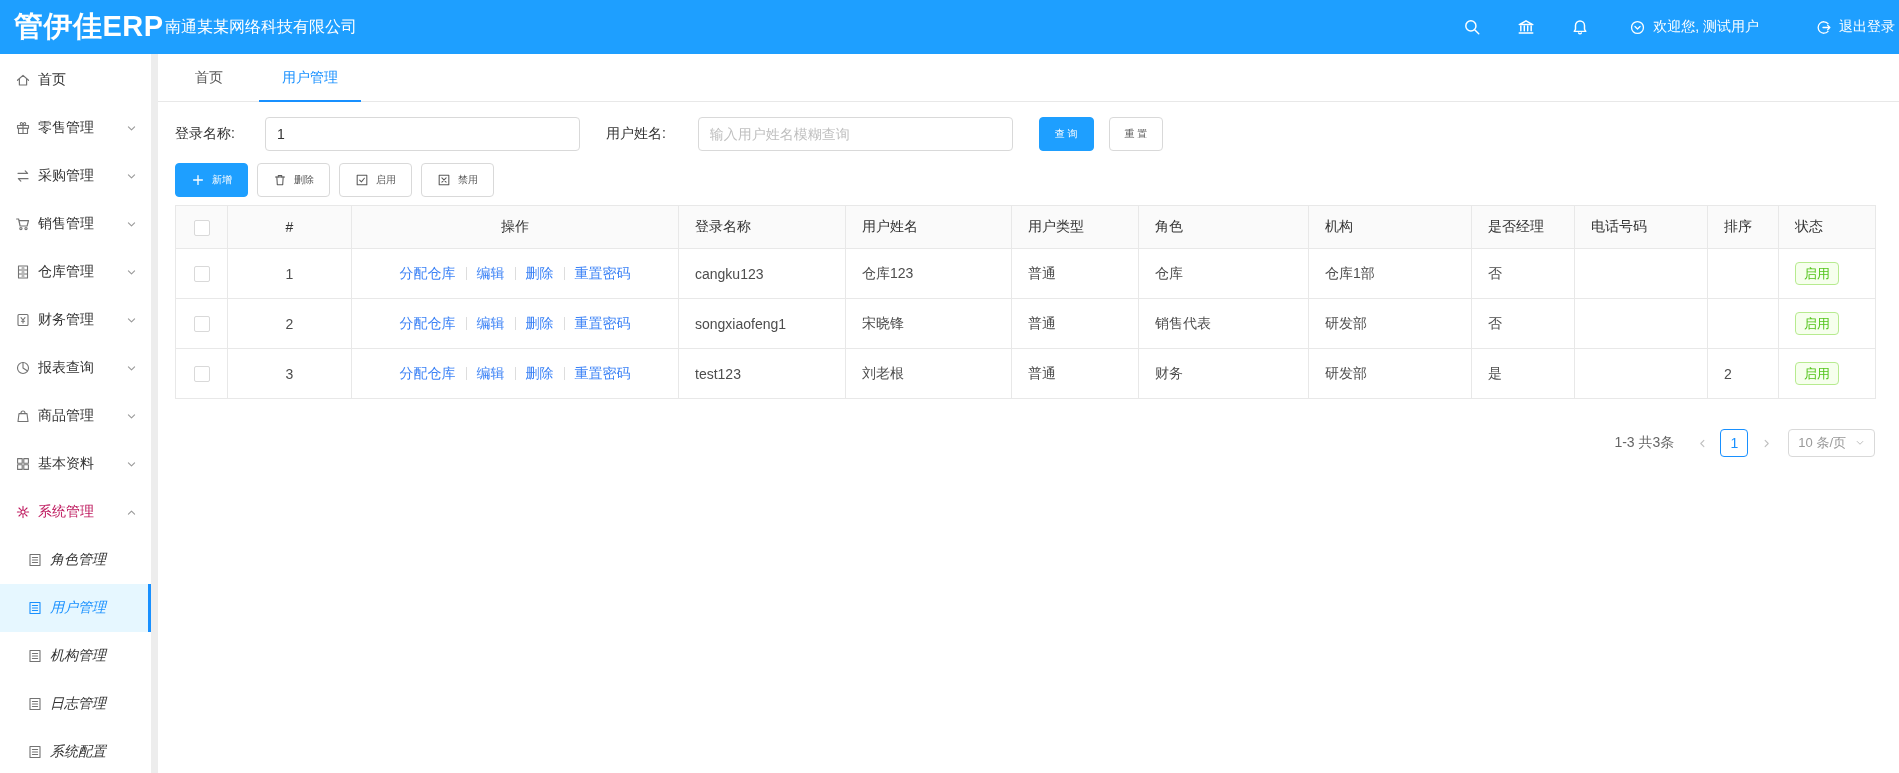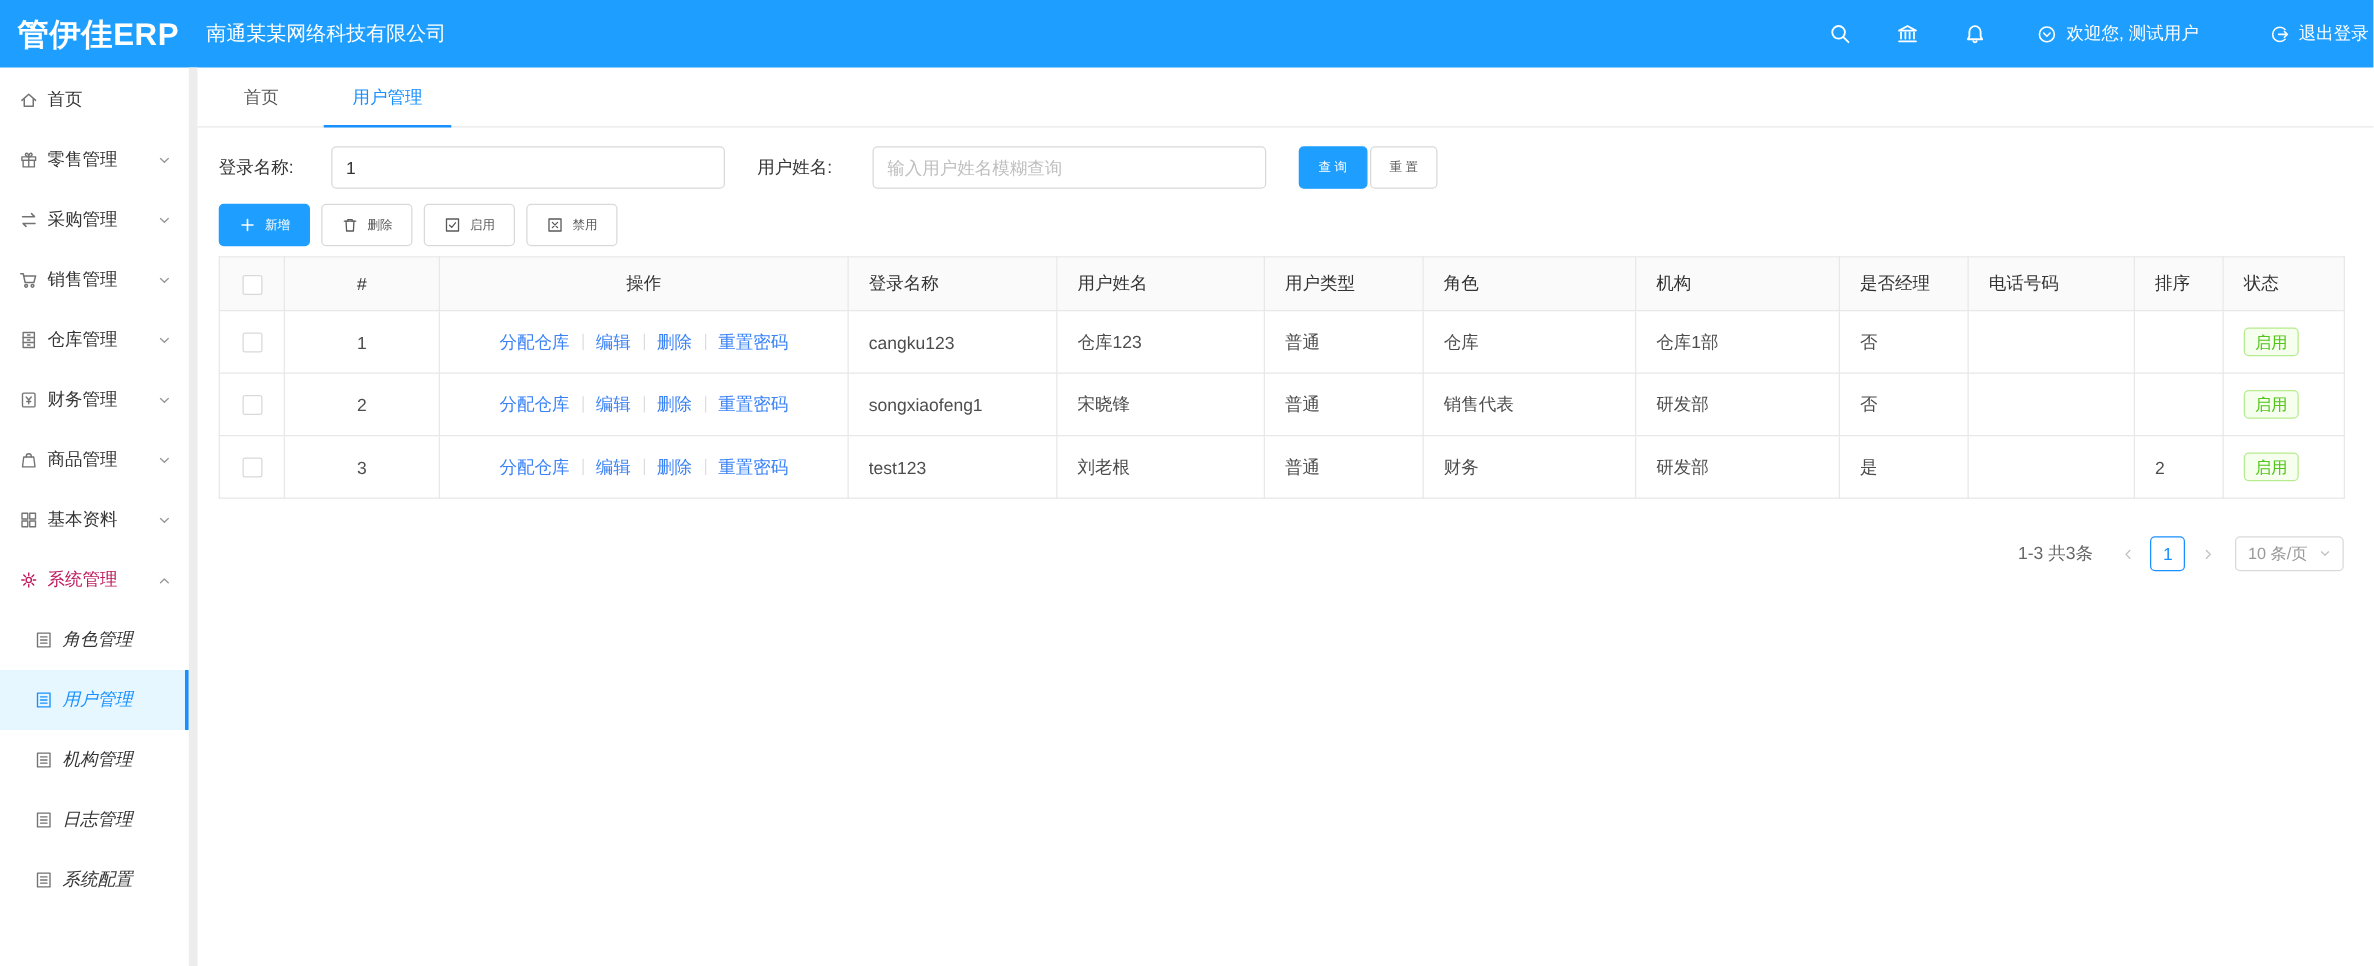--- a/index.html
+++ b/index.html
@@ -2,21 +2,21 @@
 <html><head>
 <meta charset="utf-8">
 <style>
   * { box-sizing: border-box; }
   html,body { margin:0; padding:0; }
   body { font-family:"Liberation Sans","DejaVu Sans",sans-serif; font-size:14px; color:#333; background:#fff; }
   .app { width:1899px; height:773px; overflow:hidden; background:#fff; }
 
   
   .topbar { height:54px; background:#1e9fff; color:#fff; display:flex; align-items:center; }
-  .logo { padding-left:14px; width:151px; font-size:25px; font-weight:bold; letter-spacing:.5px; white-space:nowrap; }
+  .logo { padding-left:14px; width:151px; font-size:29px; font-weight:bold; letter-spacing:.5px; white-space:nowrap; }
   .company { margin-left:14px; font-size:16px; white-space:nowrap; }
   .topbar-right { margin-left:auto; display:flex; align-items:flex-start; padding-right:4px; }
   .top-icon { width:18px; height:18px; margin-left:36px; cursor:pointer; color:#fff; }
   .top-icon svg { display:block; width:100%; height:100%; }
   .welcome { display:flex; align-items:center; gap:7px; margin-left:40px; cursor:pointer; }
   .logout { display:flex; align-items:center; gap:7px; margin-left:56px; cursor:pointer; }
   .w-icon { width:17px; height:17px; }
   .w-icon svg { display:block; width:100%; height:100%; }
 
   
@@ -43,21 +43,21 @@
   .tab.active { color:#1890ff; margin-left:13px; }
   .tab.active::after { content:""; position:absolute; left:0; right:0; bottom:-1px; height:2px; background:#1890ff; }
 
   
   .content { padding:0 24px 0 17px; }
 
   .filter-row { margin-top:15px; display:flex; align-items:center; }
   .f-label { color:#333; white-space:nowrap; }
   .f-input { width:315px; height:34px; border:1px solid #d9d9d9; border-radius:4px; padding:0 11px; font-size:14px; color:#333; outline:none; font-family:inherit; }
   .f-input::placeholder { color:#bfbfbf; }
-  .ml30 { margin-left:30px; } .ml26 { margin-left:26px; } .ml32 { margin-left:32px; } .ml15 { margin-left:2px; }
+  .ml30 { margin-left:30px; } .ml26 { margin-left:26px; } .ml32 { margin-left:32px; } .ml15 { margin-left:15px; }
   .btn { height:34px; border-radius:4px; border:1px solid #d9d9d9; background:#fff; color:#595959; padding:0 15px; font-size:10px; display:inline-flex; align-items:center; gap:7px; cursor:pointer; font-family:inherit; }
   .btn-primary { background:#1e9fff; border-color:#1e9fff; color:#fff; }
   .btn-icon { width:14px; height:14px; flex:none; }
   .btn-icon svg { display:block; width:100%; height:100%; }
 
   .toolbar { margin-top:12px; display:flex; gap:9px; }
 
   
   .table-wrap { margin-top:8px; }
   table { border-collapse:collapse; table-layout:fixed; width:1700px; }
@@ -215,20 +215,34 @@
             </svg>
           </span>
         <span class="mi-label">财务管理</span>
         <span class="mi-chev">
             <svg viewBox="0 0 16 16" fill="none" stroke="currentColor" stroke-width="1.6" stroke-linecap="round" stroke-linejoin="round">
               <path d="M3.5 5.5 L8 10 l4.5-4.5"></path>
             </svg>
           </span>
       </div>
 
+      <div class="mi">
+        <span class="mi-icon">
+            <svg viewBox="0 0 16 16" fill="none" stroke="currentColor" stroke-width="1.1" stroke-linecap="round" stroke-linejoin="round">
+              <circle cx="8" cy="8" r="5.5"></circle>
+              <path d="M8 8 V2.5 M8 8 L12.6 11"></path>
+            </svg>
+          </span>
+        <span class="mi-label">报表查询</span>
+        <span class="mi-chev">
+            <svg viewBox="0 0 16 16" fill="none" stroke="currentColor" stroke-width="1.6" stroke-linecap="round" stroke-linejoin="round">
+              <path d="M3.5 5.5 L8 10 l4.5-4.5"></path>
+            </svg>
+          </span>
+      </div>
 
       <div class="mi">
         <span class="mi-icon">
             <svg viewBox="0 0 16 16" fill="none" stroke="currentColor" stroke-width="1.1" stroke-linecap="round" stroke-linejoin="round">
               <path d="M4 5.6 h8 l1 7.9 H3 Z"></path>
               <path d="M6 5.6 V5 a2 2 0 0 1 4 0 v.6"></path>
             </svg>
           </span>
         <span class="mi-label">商品管理</span>
         <span class="mi-chev">

